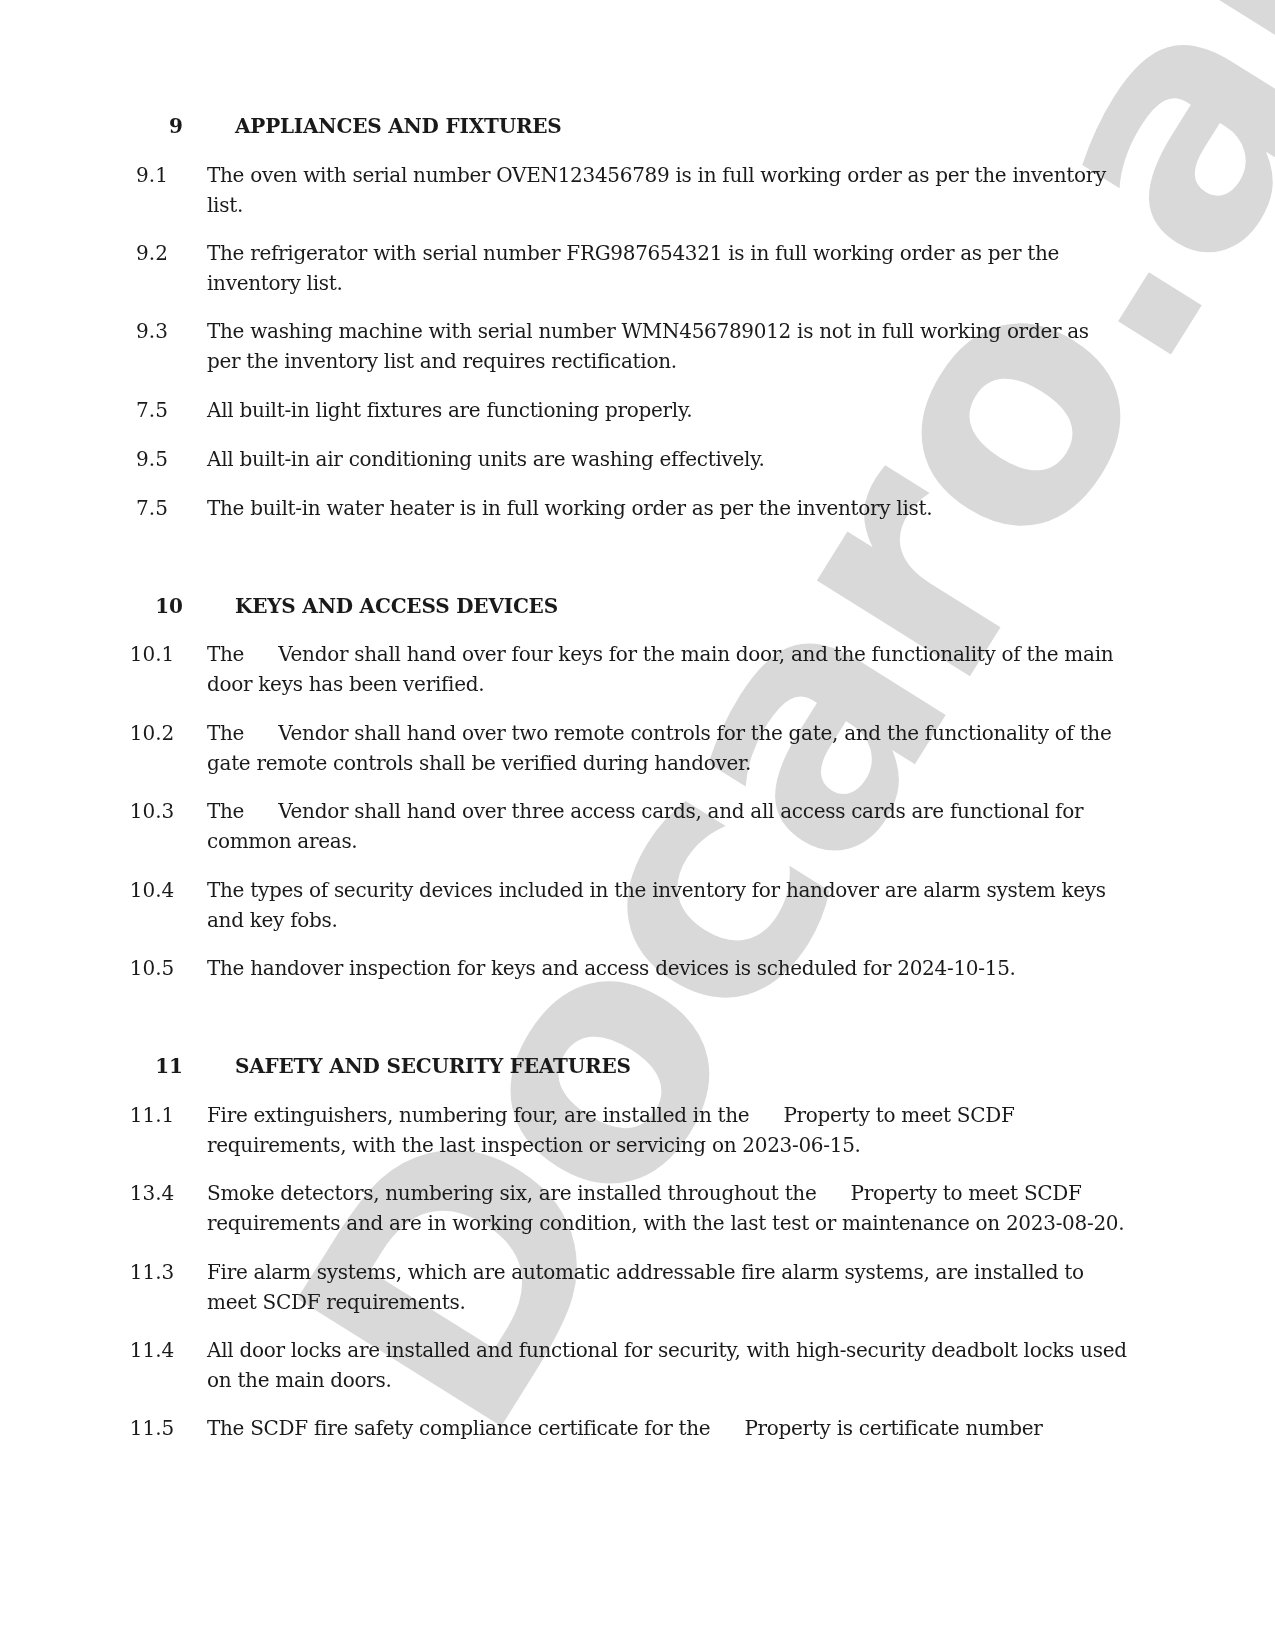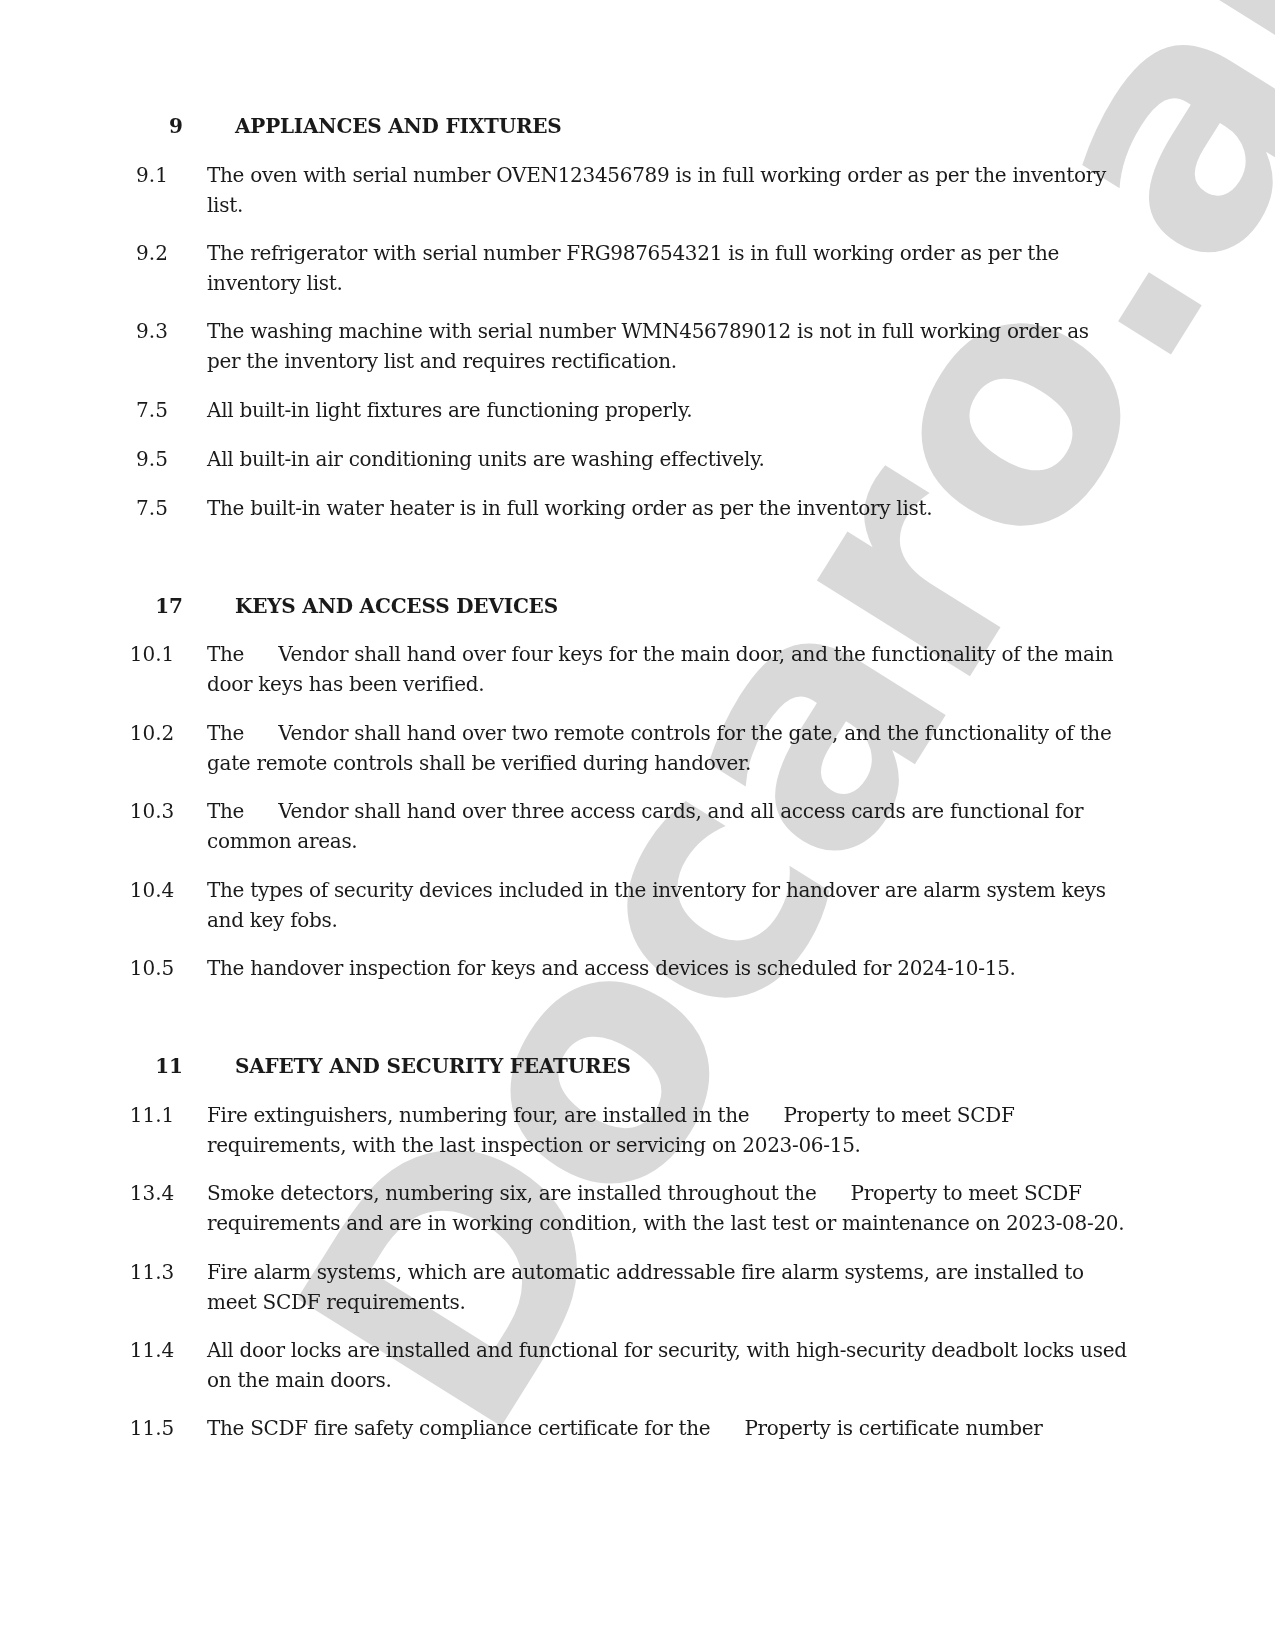--- a/index.html
+++ b/index.html
@@ -50,21 +50,21 @@
     <div class="clause" style="top:444px;">
       <span class="num">9.5</span>
       <span class="text">All built-in air conditioning units are washing effectively.</span>
     </div>
     <div class="clause" style="top:493px;">
       <span class="num">7.5</span>
       <span class="text">The built-in water heater is in full working order as per the inventory list.</span>
     </div>
 
     <div class="heading" style="top:591px;">
-      <span class="num">17</span>
+      <span class="num">10</span>
       <span class="title">KEYS AND ACCESS DEVICES</span>
     </div>
     <div class="clause" style="top:639px;">
       <span class="num">10.1</span>
       <span class="text"><span>The </span><b>Vendor</b><span> shall hand over four keys for the main door, and the functionality of the main door keys has been verified.</span></span>
     </div>
     <div class="clause" style="top:718px;">
       <span class="num">10.2</span>
       <span class="text"><span>The </span><b>Vendor</b><span> shall hand over two remote controls for the gate, and the functionality of the gate remote controls shall be verified during handover.</span></span>
     </div>

